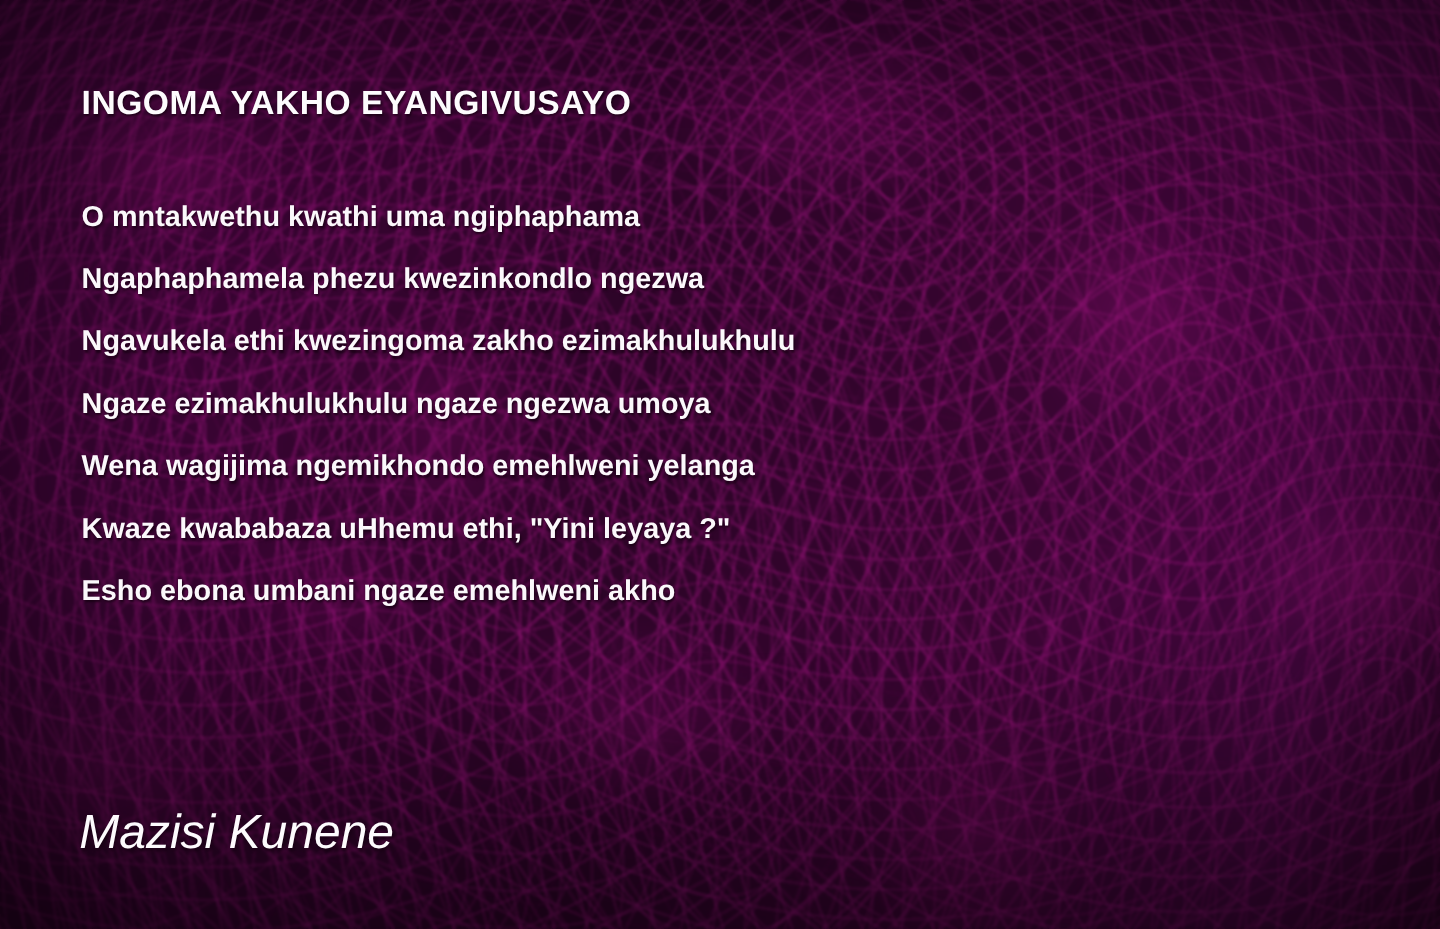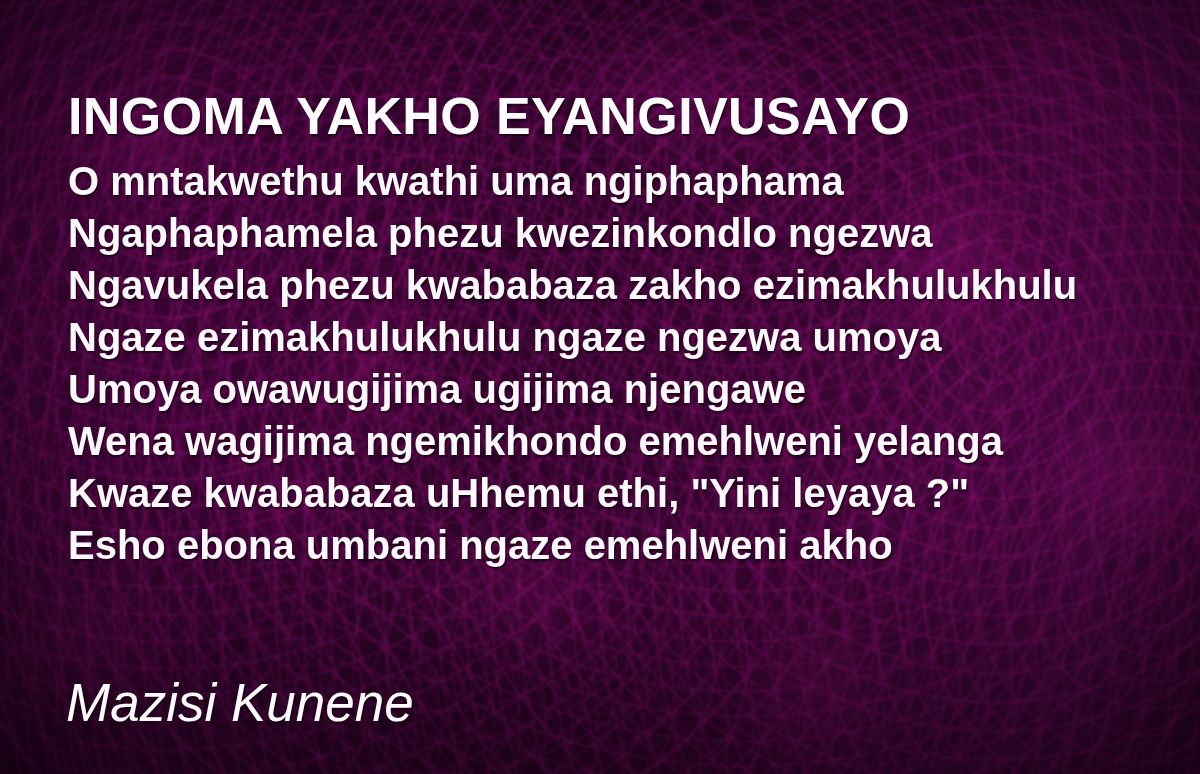--- a/index.html
+++ b/index.html
@@ -111,49 +111,49 @@
 
   .content {
     position: absolute;
     inset: 0;
   }
 
   #poem-title {
     position: absolute;
     left: 68px;
     top: 51px;
-    font-size: 52px;
+    font-size: 28px;
     font-weight: bold;
     letter-spacing: .4px;
     color: #fdfbfd;
     white-space: nowrap;
     text-shadow: 1px 2px 2px rgba(20,0,16,.80);
   }
 
   #poem-lines {
     position: absolute;
     left: 68px;
     top: 155px;
     width: 1060px;
   }
 
   .poem-line {
-    font-size: 40px;
+    font-size: 24px;
     font-weight: bold;
     line-height: 52px;
     color: #fbf8fb;
     white-space: nowrap;
     text-shadow: 1px 2px 2px rgba(20,0,16,.80);
   }
 
   #poem-author {
     position: absolute;
     left: 66px;
     top: 672px;
-    font-size: 53px;
+    font-size: 40px;
     font-style: italic;
     font-weight: normal;
     color: #fdfbfd;
     white-space: nowrap;
     text-shadow: 1px 2px 3px rgba(20,0,16,.80);
   }
 </style>
 </head>
 <body>
 
@@ -167,23 +167,22 @@
   <div class="bg-layer bg-soften"></div>
   <div class="bg-layer bg-vignette"></div>
 
   <div class="content">
 
     <h1 id="poem-title">INGOMA YAKHO EYANGIVUSAYO</h1>
 
     <div id="poem-lines">
       <div class="poem-line">O mntakwethu kwathi uma ngiphaphama</div>
       <div class="poem-line">Ngaphaphamela phezu kwezinkondlo ngezwa</div>
-      <div class="poem-line">Ngavukela phezu kwababaza zakho ezimakhulukhulu</div>
+      <div class="poem-line">Ngavukela ethi kwezingoma zakho ezimakhulukhulu</div>
       <div class="poem-line">Ngaze ezimakhulukhulu ngaze ngezwa umoya</div>
-      <div class="poem-line">Umoya owawugijima ugijima njengawe</div>
       <div class="poem-line">Wena wagijima ngemikhondo emehlweni yelanga</div>
       <div class="poem-line">Kwaze kwababaza uHhemu ethi, "Yini leyaya ?"</div>
       <div class="poem-line">Esho ebona umbani ngaze emehlweni akho</div>
     </div>
 
     <div id="poem-author">Mazisi Kunene</div>
 
   </div>
 </div>
 

